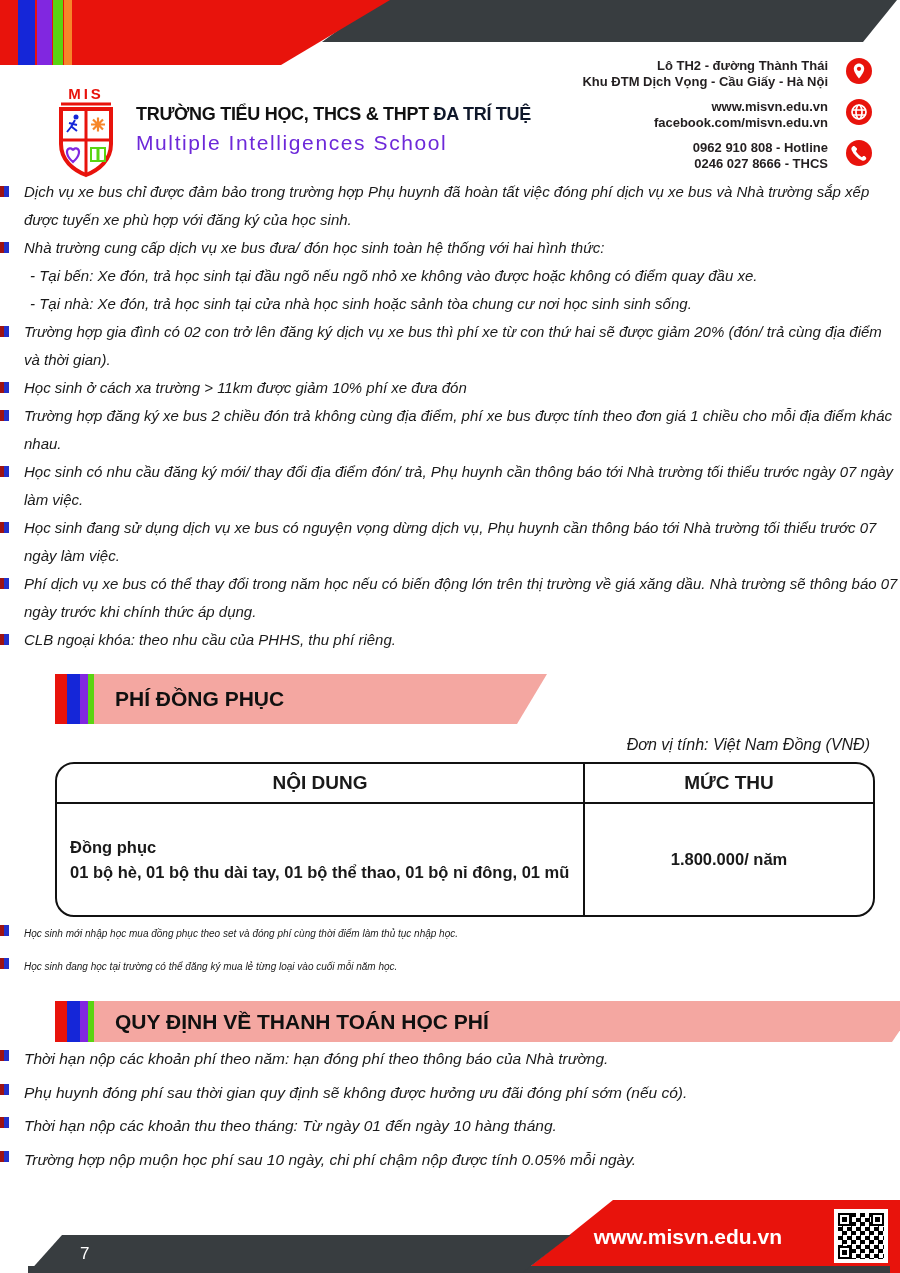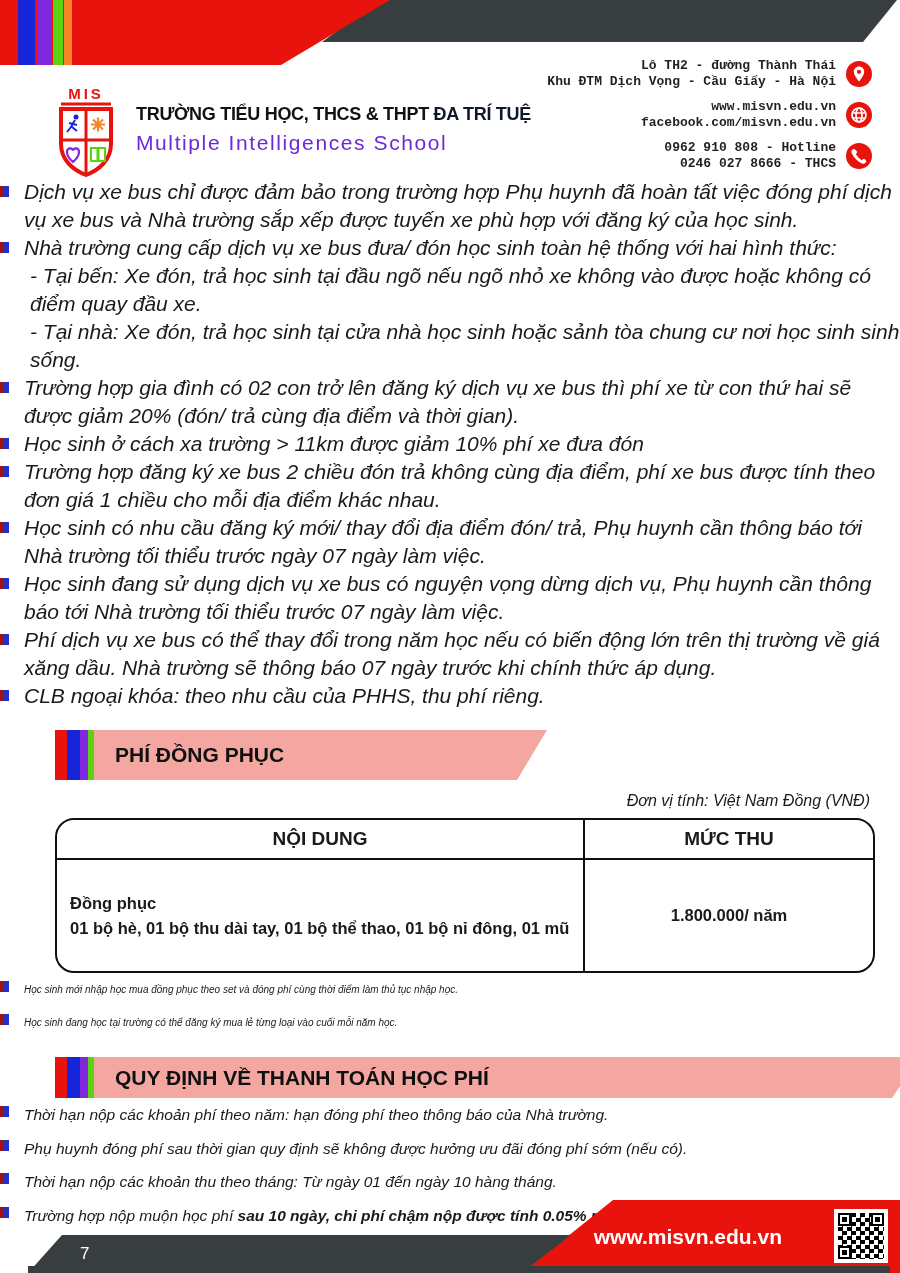--- a/index.html
+++ b/index.html
@@ -19,26 +19,26 @@
   .stripe.s-green{left:53px;width:10px;background:#5ad411;}
   .stripe.s-orange{left:64px;width:8px;background:#f6862a;}
   
   .brand{position:absolute;left:50px;top:86px;display:flex;align-items:flex-start;}
   .brand-names{margin-left:14px;padding-top:18px;}
   .name-vi{font-weight:bold;font-size:18px;letter-spacing:-0.3px;color:#111;white-space:nowrap;}
   .name-vi .accent{color:#0f172a;}
   .name-en{font-size:21px;color:#6d28d9;letter-spacing:1.6px;margin-top:6px;}
   
   .contact{position:absolute;right:28px;top:58px;display:flex;flex-direction:column;gap:9px;}
-  .contact-row{display:flex;align-items:center;justify-content:flex-end;gap:10px;font-family:Liberation Mono, monospace;}
+  .contact-row{display:flex;align-items:flex-start;justify-content:flex-end;gap:18px;}
   .contact-text{text-align:right;font-weight:bold;font-size:13px;line-height:16px;color:#231f20;white-space:nowrap;}
   .cicon{width:26px;height:26px;flex:0 0 26px;}
   
   ul.blist{list-style:none;margin:0;padding:0;}
-  .list-bus{margin:20px 22px 0 52px;font-style:italic;font-size:21px;line-height:28px;}
+  .list-bus{margin:20px 22px 0 52px;font-style:italic;font-size:15px;line-height:28px;}
   ul.blist li{position:relative;padding-left:24px;}
   ul.blist li.sub{padding-left:30px;}
   ul.blist li.b::before{content:"";position:absolute;left:0;top:8px;width:9px;height:11px;
     background:linear-gradient(90deg,#9e1212 0 50%,#2230c8 50% 100%);}
   
   .section-banner{position:relative;margin-left:55px;background:#f4a7a1;display:flex;align-items:center;
     padding-left:60px;font-weight:bold;color:#101010;}
   .section-banner .bstripes{position:absolute;left:0;top:0;bottom:0;display:flex;}
   .bstripes i{display:block;height:100%;}
   .bstripes .r{width:12px;background:#e8130c;}
@@ -55,21 +55,21 @@
     display:grid;grid-template-columns:528px 1fr;}
   .fee-table .th{height:38px;display:flex;align-items:center;justify-content:center;
     font-weight:bold;font-size:19px;border-bottom:2px solid #111;}
   .fee-table .th.first{border-right:2px solid #111;}
   .fee-table .td{min-height:99px;display:flex;flex-direction:column;justify-content:center;
     padding:6px 13px;font-weight:bold;font-size:16.5px;line-height:25px;}
   .fee-table .td.first{border-right:2px solid #111;}
   .fee-table .td.fee{align-items:center;text-align:right;}
   .list-uniform{margin:22px 22px 0 52px;font-style:italic;font-size:10px;line-height:33px;}
   .list-payment{margin:14px 22px 0 52px;font-style:italic;font-size:15.5px;line-height:33.5px;}
-  .list-payment .bold-part{font-weight:bold;text-align:center;}
+  .list-payment .bold-part{font-weight:normal;text-align:center;}
   
   .footer-red{position:absolute;bottom:0;right:0;width:378px;height:73px;background:#e8130c;
     clip-path:polygon(91px 0,100% 0,100% 100%,0 100%);}
   .footer-strip{position:absolute;bottom:0;left:28px;width:862px;height:7px;background:#383d40;}
   .footer-gray{position:absolute;bottom:0;left:28px;width:543px;height:38px;background:#383d40;
     clip-path:polygon(34px 0,100% 0,494px 100%,0 100%);}
   .page-number{position:absolute;left:80px;bottom:9px;color:#fff;font-size:17px;}
   .footer-site{position:absolute;right:118px;bottom:24px;color:#fff;font-weight:bold;font-size:21px;}
   .qr{position:absolute;right:12px;bottom:10px;width:54px;height:54px;background:#fff;padding:4px;box-sizing:border-box;}
   .qr-noise{width:100%;height:100%;position:relative;

